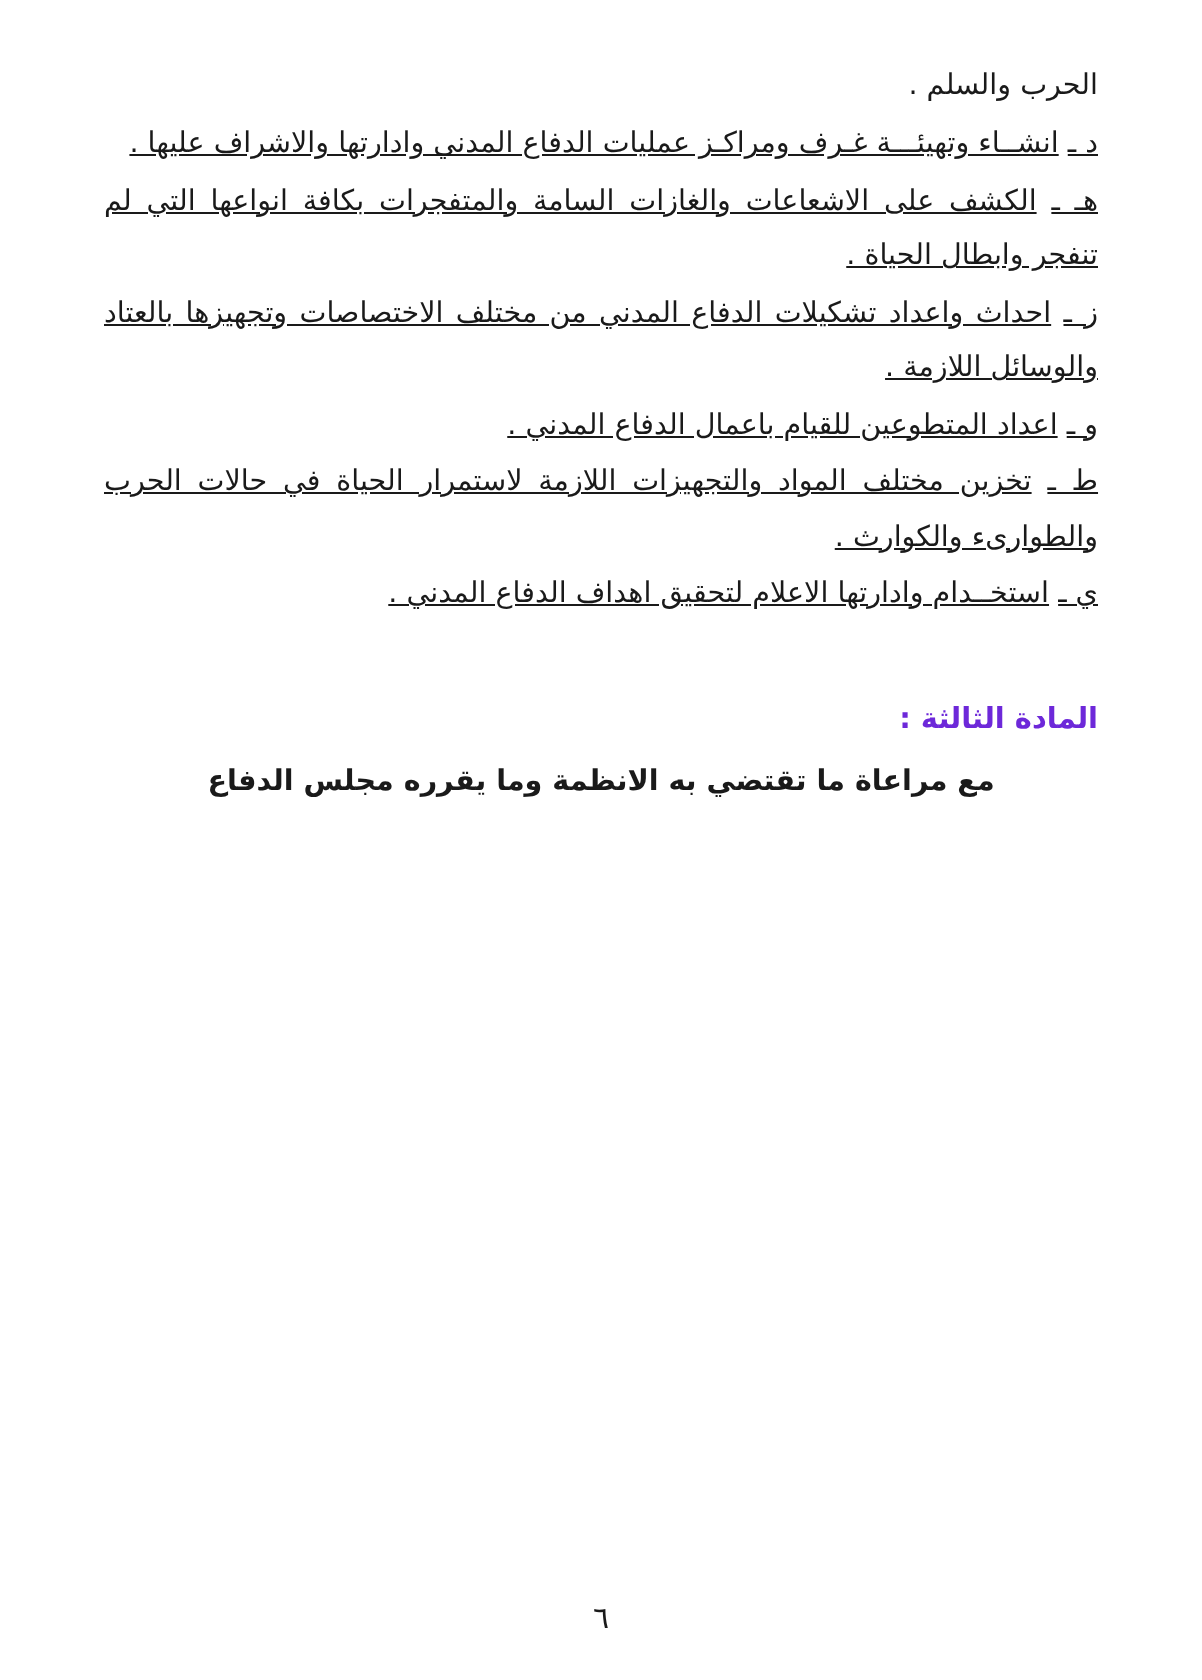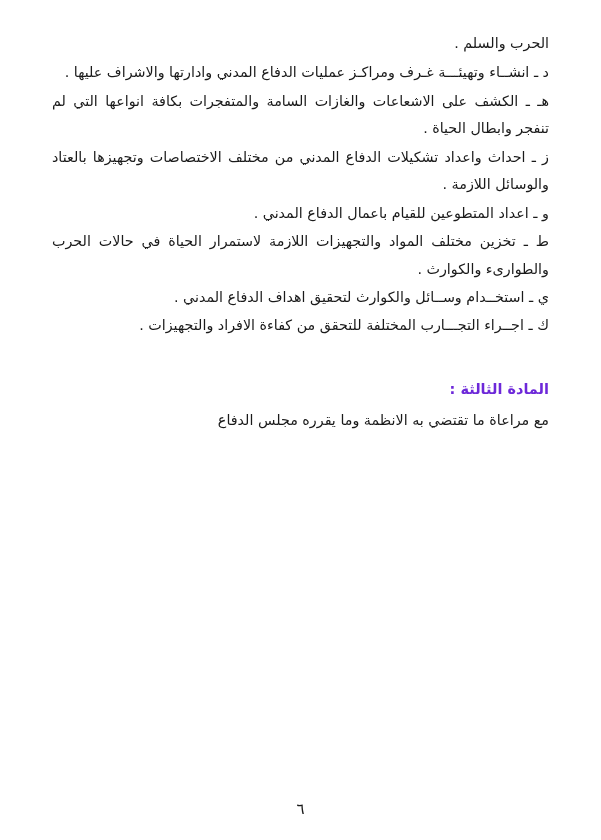--- a/index.html
+++ b/index.html
@@ -35,38 +35,40 @@
     text-align-last: right;
     padding-right: 0;
   }
   
   .item {
     padding-right: 0;
     text-indent: 0;
   }
   .item .ind {
     display: inline;
+    text-decoration: underline;
   }
   .opening {
     text-align: center;
     margin-bottom: 2px;
   }
   .section-head {
     color: #8a1414;
     font-size: 14.5px;
     margin-top: 34px;
     margin-bottom: 10px;
     text-align: right;
     direction: rtl;
   }
   .section-body {
     direction: rtl;
-    text-align: right;
+    text-align: center;
     font-size: 14.3px;
     line-height: 1.9;
+    font-weight: bold;
   }
   .page-number {
     position: absolute;
     bottom: 22px;
     left: 0;
     right: 0;
     text-align: center;
     font-size: 15px;
     color: #1a1a1a;
   }
@@ -104,27 +106,23 @@
     </p>
 
 
     <p class="para item">
       <span class="ind">ط ـ</span>
       <span class="ind">تخزين مختلف المواد والتجهيزات اللازمة لاستمرار الحياة في حالات الحرب والطوارىء والكوارث .</span>
     </p>
 
     <p class="para item">
       <span class="ind">ي ـ</span>
-      <span class="ind">استخــدام وســائل والكوارث لتحقيق اهداف الدفاع المدني .</span>
+      <span class="ind">استخــدام وادارتها الاعلام لتحقيق اهداف الدفاع المدني .</span>
     </p>
 
-    <p class="para item">
-      <span class="ind">ك ـ</span>
-      <span class="ind">اجــراء التجـــارب المختلفة للتحقق من كفاءة الافراد والتجهيزات .</span>
-    </p>
 
   </div>
 
   <div class="spacer-block"></div>
 
   <h2 class="section-head" style="color: #6d28d9;">المادة الثالثة :</h2>
 
   <div class="section-body">مع مراعاة ما تقتضي به الانظمة وما يقرره مجلس الدفاع</div>
 
   <div class="page-number">٦</div>

